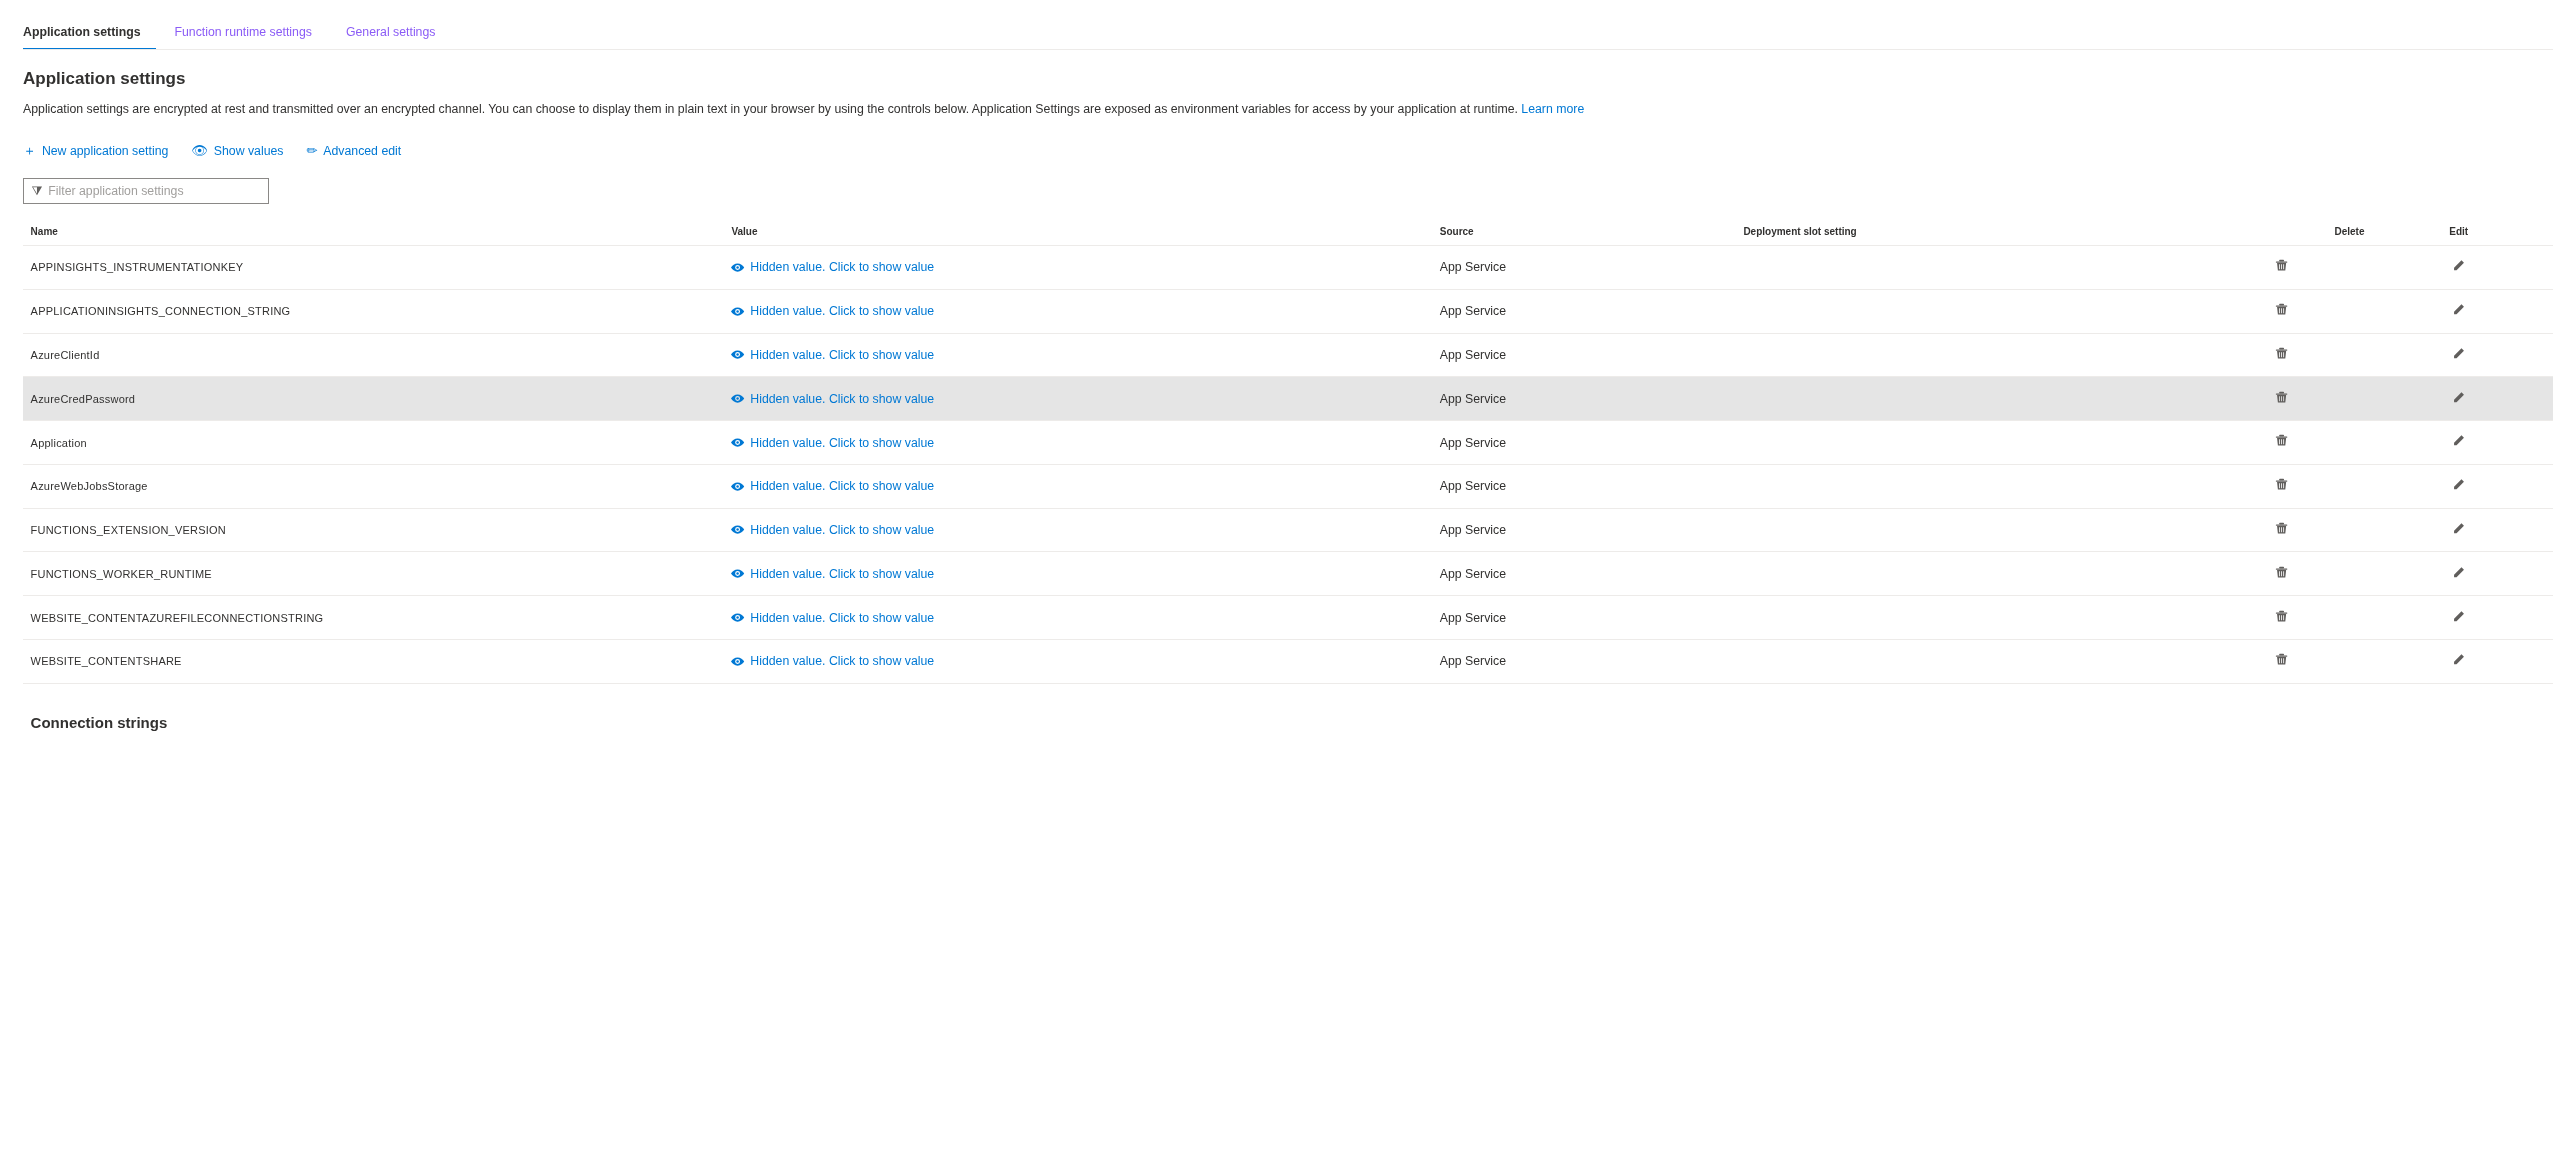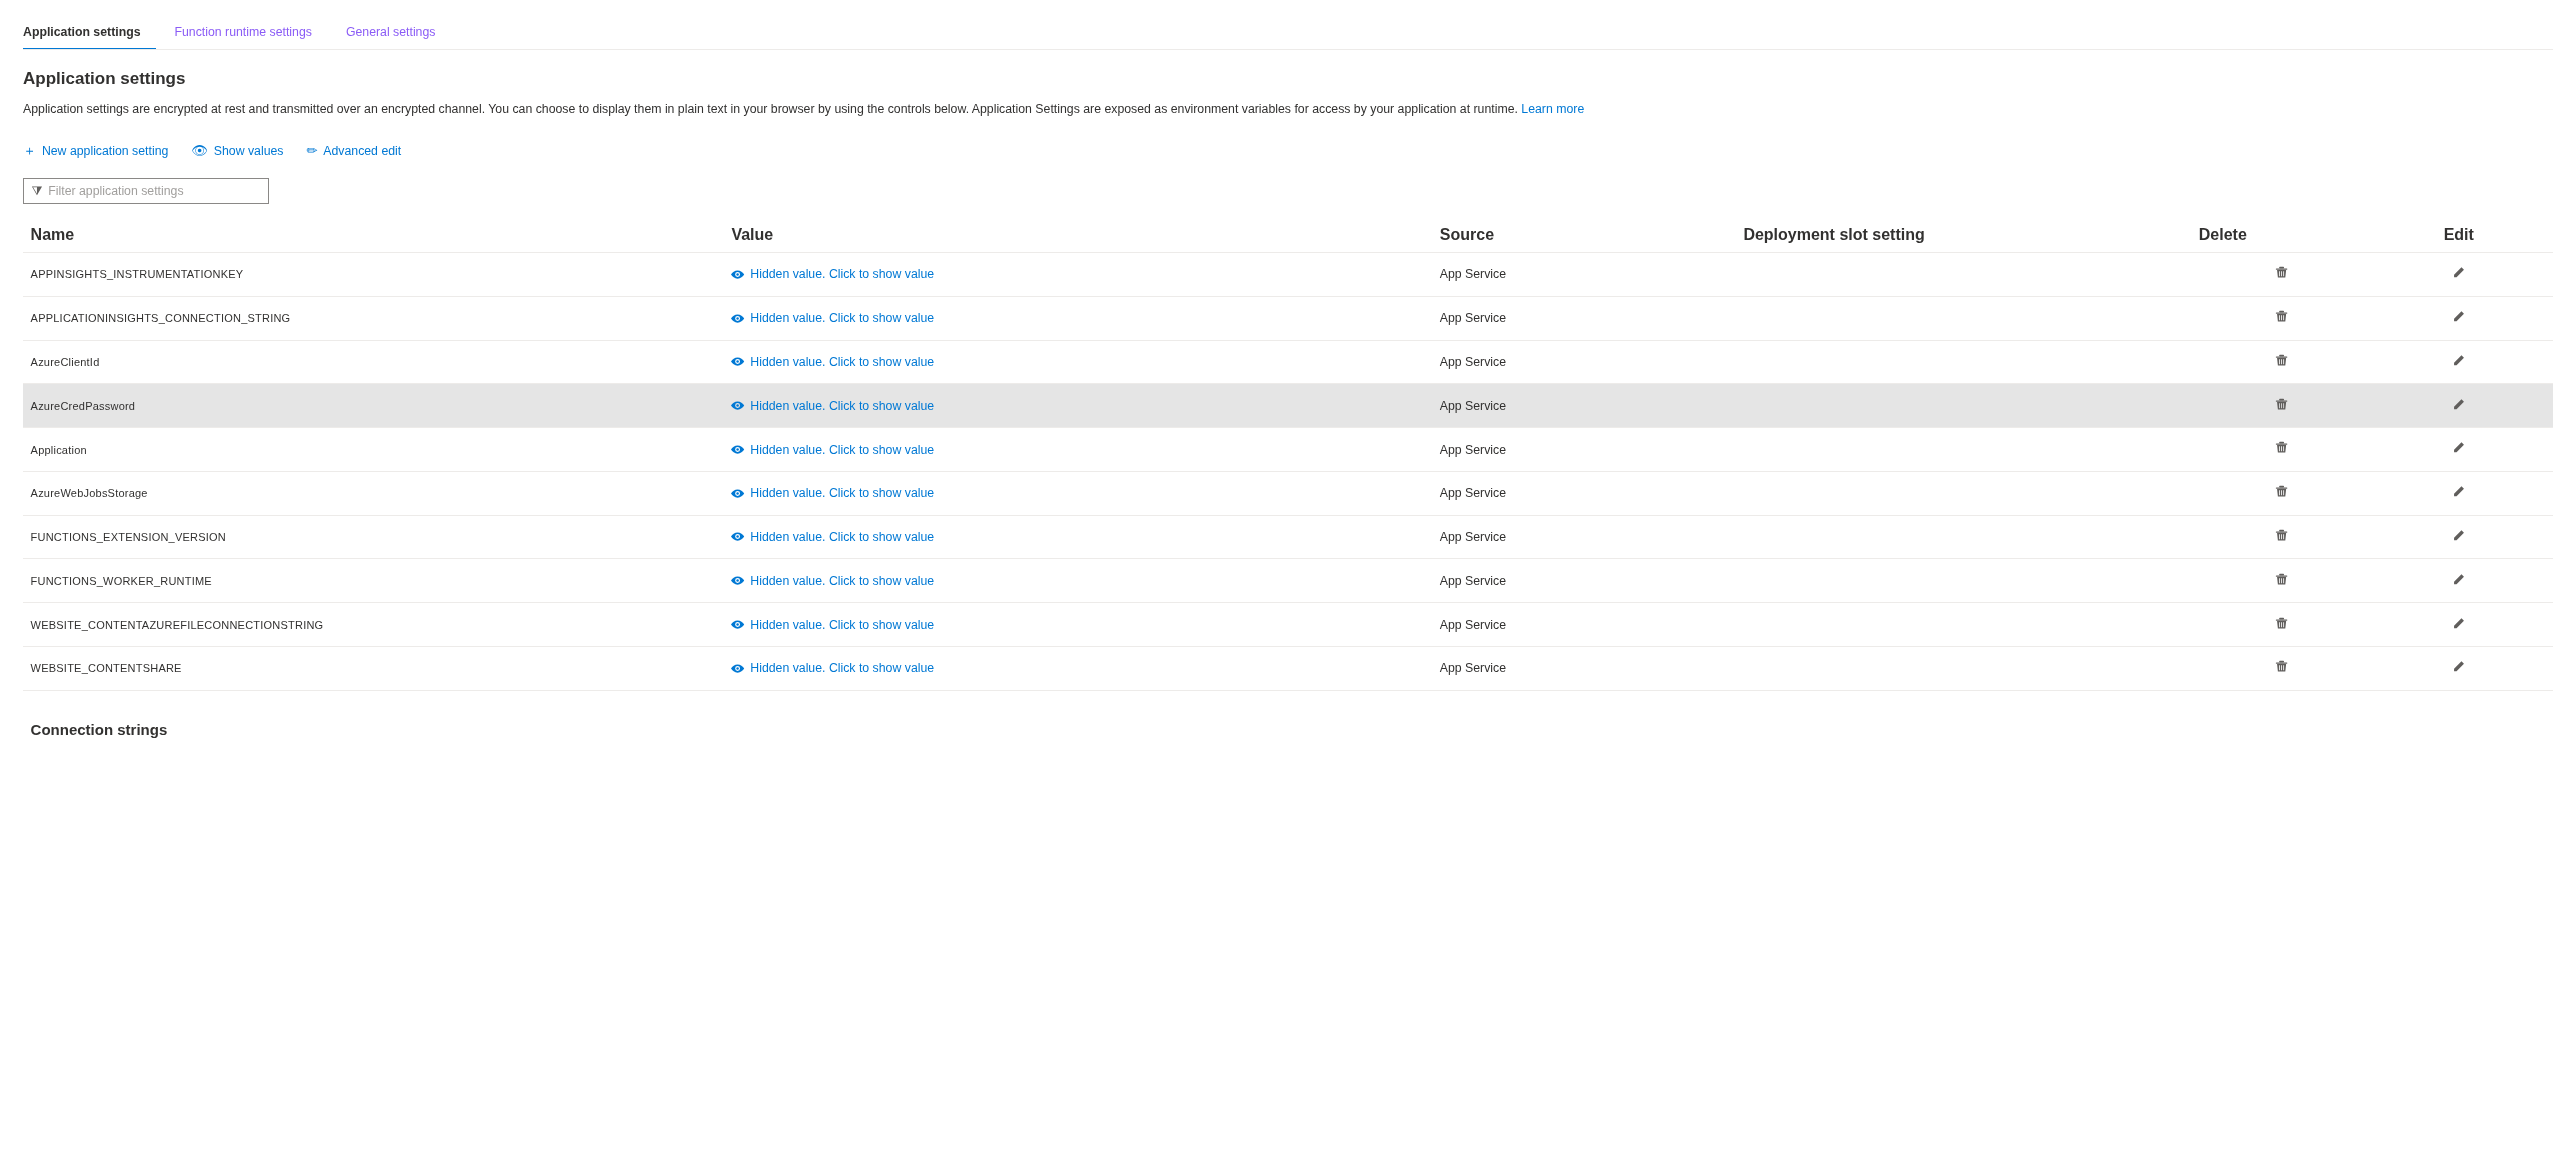--- a/index.html
+++ b/index.html
@@ -110,33 +110,33 @@
     .settings-table {
       width: 100%;
       border-collapse: collapse;
     }
     .settings-table thead tr {
       border-bottom: 0.9px solid #edebe9;
     }
     .settings-table th {
       text-align: left;
       padding: 7.6px 11.4px 7.6px 0;
-      font-size: 16px;
+      font-size: 10px;
       font-weight: 600;
       color: #323130;
       white-space: nowrap;
     }
     .settings-table th:first-child {
       padding-left: 7.6px;
       width: 28%;
     }
     .settings-table th.col-value { width: 28%; }
     .settings-table th.col-source { width: 12%; }
     .settings-table th.col-slot { width: 18%; }
-    .settings-table th.col-delete { width: 7%; text-align: left; }
+    .settings-table th.col-delete { width: 7%; text-align: right; }
     .settings-table th.col-edit { width: 7%; text-align: center; }
 
     .settings-table tbody tr {
       border-bottom: 0.9px solid #edebe9;
     }
     .settings-table tbody tr.highlighted {
       background: #e5e5e5;
     }
     .settings-table td {
       padding: 9.5px 11.4px 9.5px 0;

